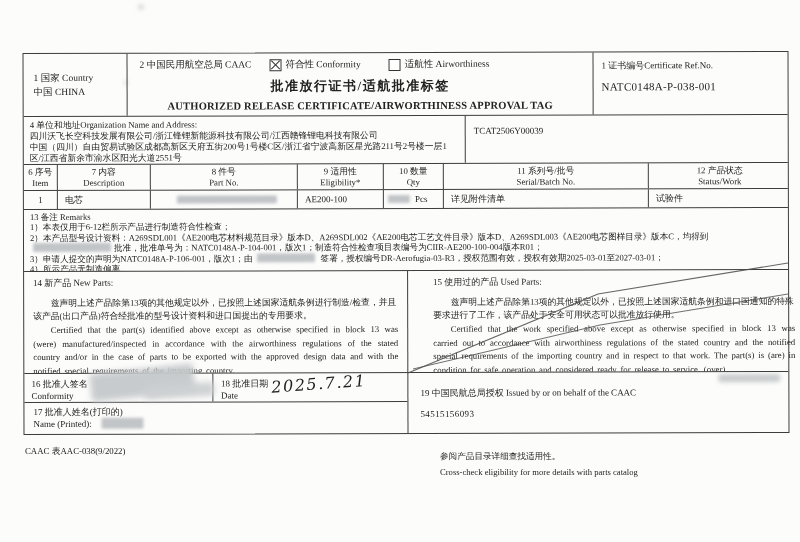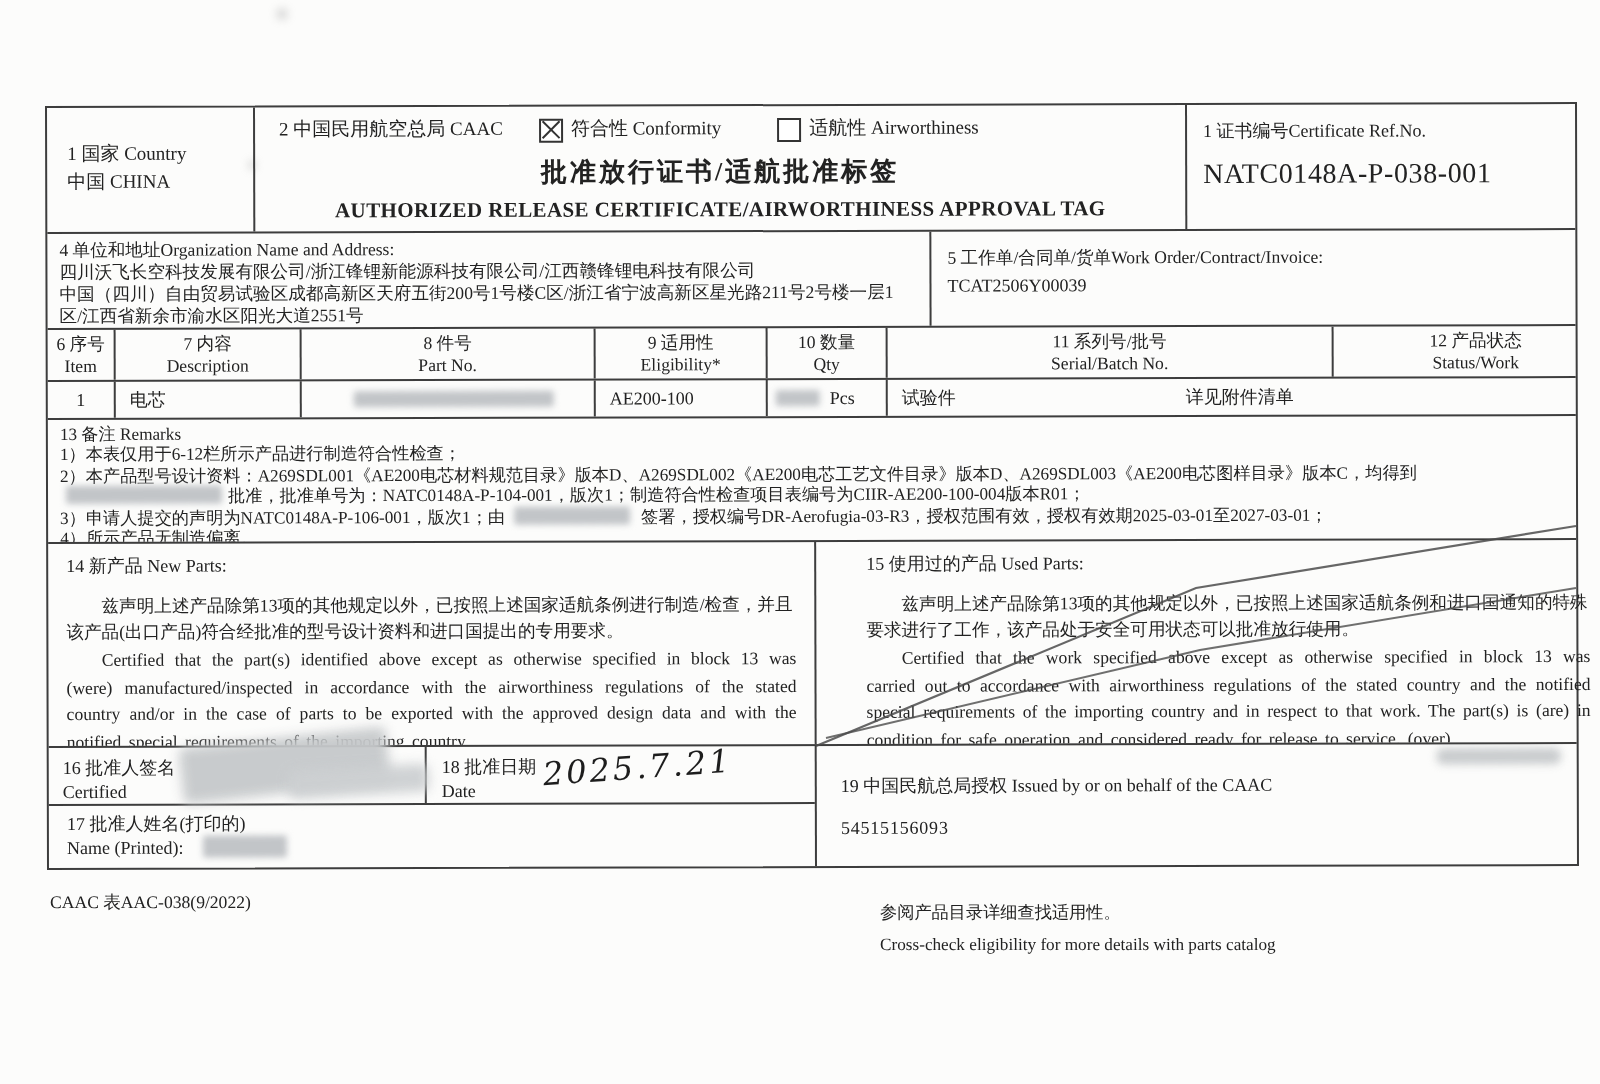--- a/index.html
+++ b/index.html
@@ -42,32 +42,32 @@
   .authority-line{display:flex;align-items:center;gap:0;margin:5px 0 0 12px;font-size:9.5px;white-space:nowrap;}
   .authority-line .gap1{width:18px;}
   .authority-line .gap2{width:28px;}
   .cb{display:inline-block;width:10px;height:10px;border:1px solid #333;background:#fff;position:relative;margin-right:4px;flex-shrink:0;}
   .cb.checked::before,.cb.checked::after{content:"";position:absolute;left:-1px;top:4.5px;width:12px;height:1px;background:#333;}
   .cb.checked::before{transform:rotate(45deg);}
   .cb.checked::after{transform:rotate(-45deg);}
   .title-zh{text-align:center;margin-top:6px;font-size:13px;font-weight:bold;letter-spacing:1.5px;}
   .title-en{text-align:center;margin-top:5px;font-size:10.5px;font-weight:bold;letter-spacing:.2px;white-space:nowrap;}
   .cert-label{font-size:9px;}
-  .cert-value{font-size:14px;margin-top:8px;letter-spacing:.3px;}
+  .cert-value{font-size:11px;margin-top:8px;letter-spacing:.3px;}
 
   
   .c-org{width:442px;padding:3px 8px 0 6px;font-size:8.8px;line-height:11px;}
   .c-wo{width:322px;padding:7px 8px 0 8px;font-size:8.8px;line-height:12px;}
   .c-wo .wo-value{margin-top:2px;font-size:9px;}
   .c-org.last,.c-wo{border-right:none;}
 
   
   .th,.td{font-size:8.8px;line-height:11px;}
   .th{text-align:center;padding-top:2px;}
-  .w6{width:34px;} .w7{width:93px;} .w8{width:147px;} .w9{width:86px;} .w10{width:60px;} .w11{width:223px;} .w12{width:142px;}
+  .w6{width:34px;} .w7{width:93px;} .w8{width:147px;} .w9{width:86px;} .w10{width:60px;} .w11{width:205px;} .w12{width:142px;}
   .td{display:flex;align-items:center;font-size:9px;}
   .td.center{justify-content:center;}
   .td.pad{padding-left:7px;}
 
   
   .redact{display:inline-block;background:#c2c5c8;filter:blur(1.6px);border-radius:1px;vertical-align:-1px;}
   .redact.partno{width:100px;height:8px;margin-left:26px;}
   .redact.qty{width:22px;height:8px;margin-right:5px;margin-left:4px;}
   .redact.inline2{width:78px;height:9px;margin:0 3px;}
   .redact.inline3{width:58px;height:9px;margin:0 5px;}
@@ -139,21 +139,20 @@
       </div>
     </div>
 
     <div class="row r2">
       <div class="cell c-org">
         <div>4 单位和地址Organization Name and Address:</div>
         <div>四川沃飞长空科技发展有限公司/浙江锋锂新能源科技有限公司/江西赣锋锂电科技有限公司</div>
         <div>中国（四川）自由贸易试验区成都高新区天府五街200号1号楼C区/浙江省宁波高新区星光路211号2号楼一层1区/江西省新余市渝水区阳光大道2551号</div>
       </div>
       <div class="cell c-wo last">
-        <div>5 工作单/合同单/货单Work Order/Contract/Invoice:</div>
         <div class="wo-value">TCAT2506Y00039</div>
       </div>
     </div>
 
     <div class="row r3">
       <div class="cell th w6">
         <div>6 序号</div>
         <div>Item</div>
       </div>
       <div class="cell th w7">
@@ -186,22 +185,22 @@
       <div class="cell td w6 center">1</div>
       <div class="cell td w7 pad">电芯</div>
       <div class="cell td w8">
         <span class="redact partno"></span>
       </div>
       <div class="cell td w9 pad">AE200-100</div>
       <div class="cell td w10">
         <span class="redact qty"></span>
         <span>Pcs</span>
       </div>
+      <div class="cell td w11 pad">详见附件清单</div>
       <div class="cell td w12 pad last">试验件</div>
-      <div class="cell td w11 pad">详见附件清单</div>
     </div>
 
     <div class="row r5">
       <div class="cell c-remarks last">
         <div>13 备注 Remarks</div>
         <div>1）本表仅用于6-12栏所示产品进行制造符合性检查；</div>
         <div><span>2）本产品型号设计资料：A269SDL001《AE200电芯材料规范目录》版本D、A269SDL002《AE200电芯工艺文件目录》版本D、A269SDL003《AE200电芯图样目录》版本C，均得到</span><span class="redact inline2"></span><span>批准，批准单号为：NATC0148A-P-104-001，版次1；制造符合性检查项目表编号为CIIR-AE200-100-004版本R01；</span></div>
         <div><span>3）申请人提交的声明为NATC0148A-P-106-001，版次1；由</span><span class="redact inline3"></span><span>签署，授权编号DR-Aerofugia-03-R3，授权范围有效，授权有效期2025-03-01至2027-03-01；</span></div>
         <div>4）所示产品无制造偏离。</div>
       </div>
@@ -218,21 +217,21 @@
         <div class="parts-zh">兹声明上述产品除第13项的其他规定以外，已按照上述国家适航条例和进口国通知的特殊要求进行了工作，该产品处于安全可用状态可以批准放行使用。</div>
         <div class="parts-en">Certified that the work specified above except as otherwise specified in block 13 was carried out to accordance with airworthiness regulations of the stated country and the notified special requirements of the importing country and in respect to that work. The part(s) is (are) in condition for safe operation and considered ready for release to service. (over)</div>
       </div>
     </div>
 
     <div class="row r78">
       <div class="bottom-left">
         <div class="bl-top">
           <div class="c-sig">
             <div>16 批准人签名</div>
-            <div>Certified</div>
+            <div>Conformity</div>
             <div class="redact-abs sig-blob"></div>
             <div class="redact-abs sig-blob2"></div>
           </div>
           <div class="c-date">
             <div>18 批准日期</div>
             <div>Date</div>
             <div class="handwriting">2025.7.21</div>
           </div>
         </div>
         <div class="bl-bottom">

